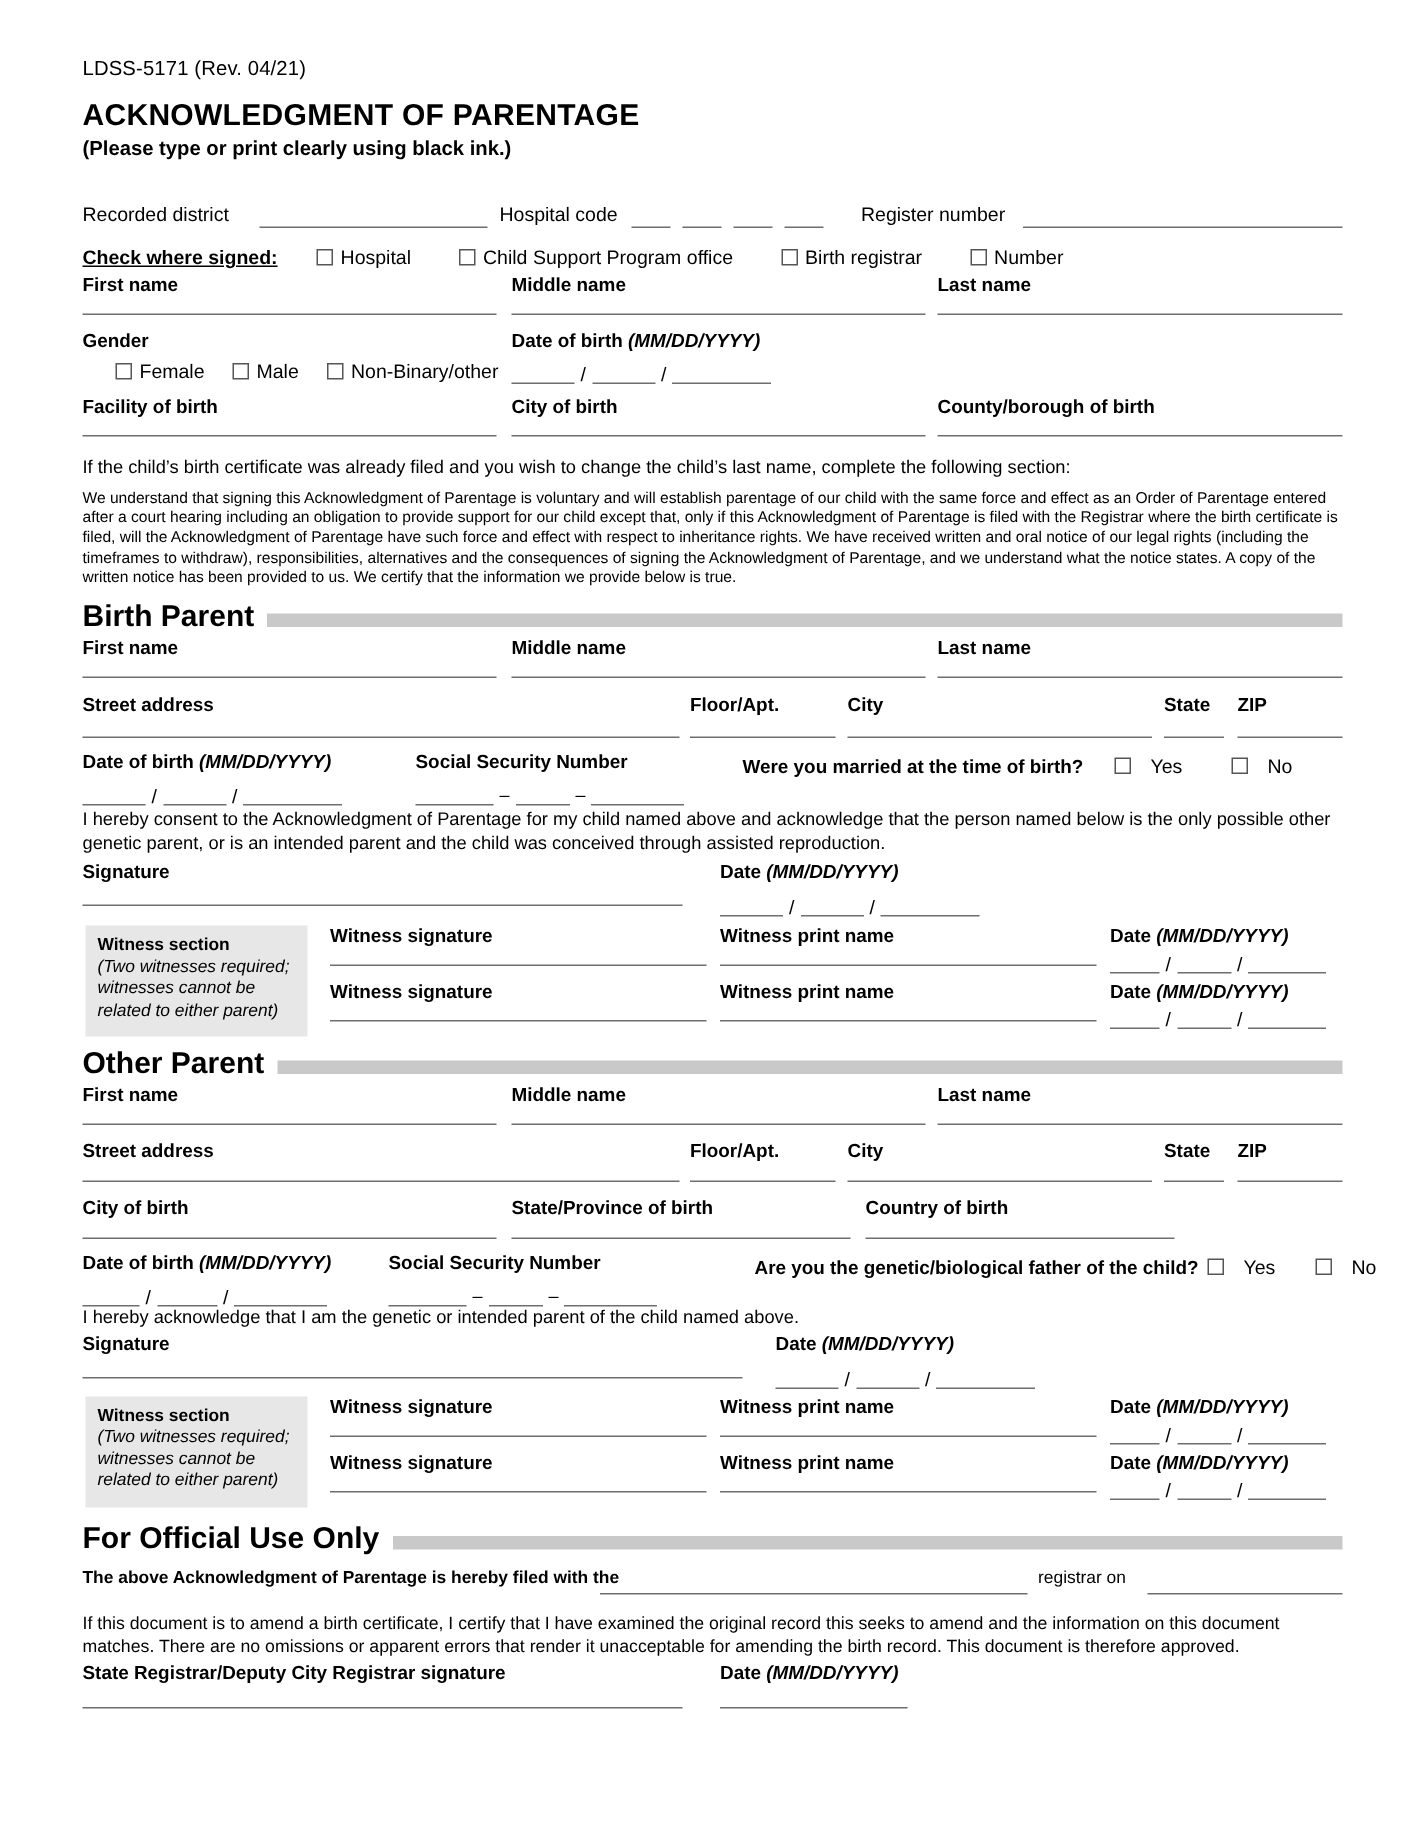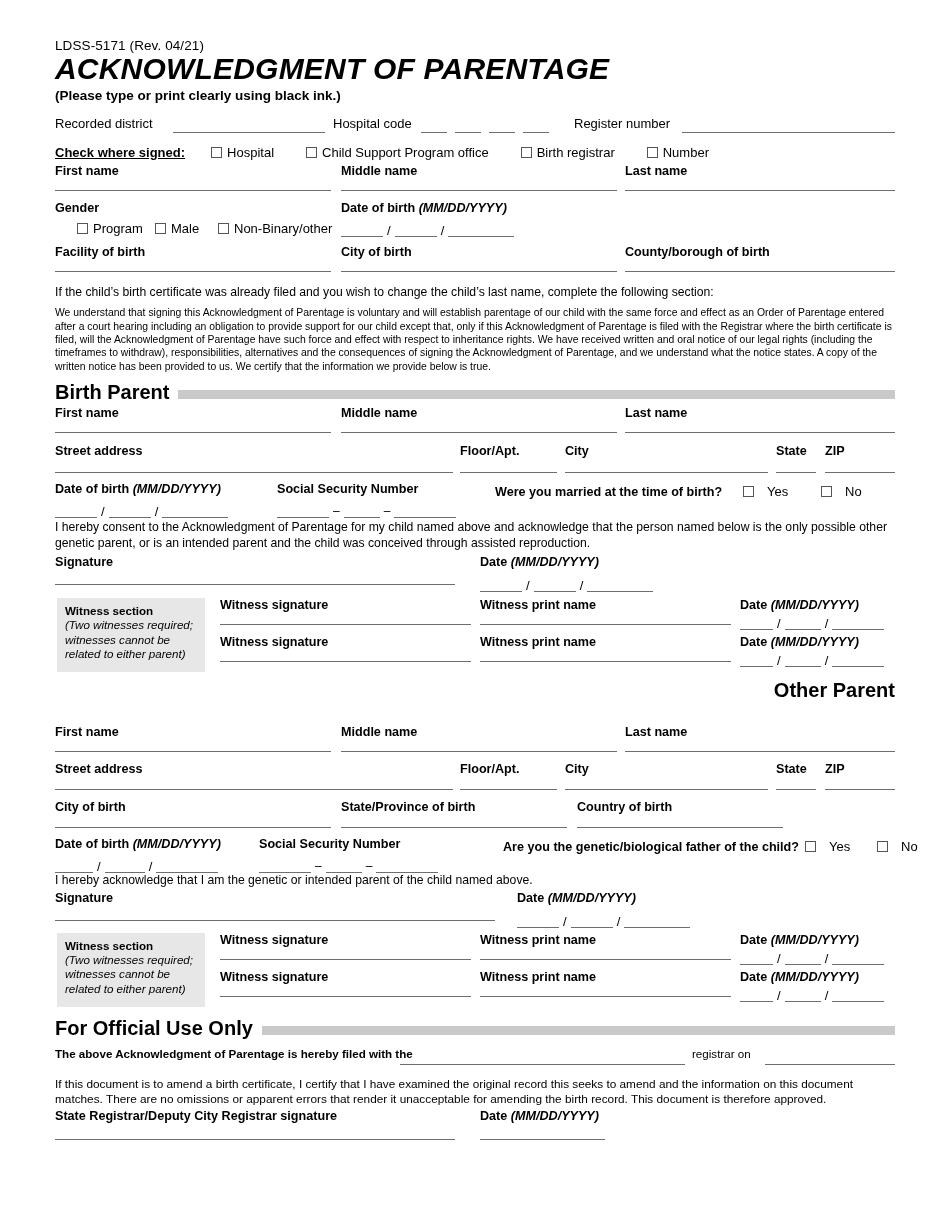--- a/index.html
+++ b/index.html
@@ -25,25 +25,25 @@
   .inner {
     position: absolute;
     left: 55px;
     top: 38px;
     width: 840px;
   }
 
   
   .formno { font-size: 13.5px; letter-spacing: 0.1px; }
   .maintitle {
-    font-size: 30px;
+    font-size: 20px;
     font-weight: bold;
     letter-spacing: 0.2px;
+    margin-top: 14px;
     line-height: 1.05;
-    font-style: italic;
   }
   .subtitle {
     font-size: 13.5px;
     font-weight: bold;
     margin-top: 3px;
   }
   .lbl { font-size: 12.6px; font-weight: bold; white-space: nowrap; }
   .lbl-reg { font-size: 13px; font-weight: normal; white-space: nowrap; }
   .ital { font-style: italic; font-weight: bold; }
   .para {
@@ -122,21 +122,21 @@
 </head>
 <body>
 
 <div class="page">
 <div class="inner">
 
   <div class="formno">LDSS-5171 (Rev. 04/21)</div>
   <div class="maintitle">ACKNOWLEDGMENT OF PARENTAGE</div>
   <div class="subtitle">(Please type or print clearly using black ink.)</div>
 
-  <div style="position:relative; height:26px; margin-top:13px;">
+  <div style="position:relative; height:26px; margin-top:29px;">
     <span class="abs lbl-reg" style="left:0px; top:0px;">Recorded district</span>
     <span class="abs rule" style="left:118px; top:16px; width:152px;"></span>
 
     <span class="abs lbl-reg" style="left:278px; top:0px;">Hospital code</span>
     <span class="abs rule" style="left:366px; top:16px; width:26px;"></span>
     <span class="abs rule" style="left:400px; top:16px; width:26px;"></span>
     <span class="abs rule" style="left:434px; top:16px; width:26px;"></span>
     <span class="abs rule" style="left:468px; top:16px; width:26px;"></span>
 
     <span class="abs lbl-reg" style="left:519px; top:0px;">Register number</span>
@@ -170,21 +170,21 @@
     <span class="abs lbl" style="left:286px; top:0px;">Middle name</span>
     <span class="abs rule" style="left:286px; top:26px; width:276px;"></span>
     <span class="abs lbl" style="left:570px; top:0px;">Last name</span>
     <span class="abs rule" style="left:570px; top:26px; width:270px;"></span>
   </div>
 
   <div style="position:relative; height:43px; margin-top:6px;">
     <span class="abs lbl" style="left:0px; top:0px;">Gender</span>
     <span class="abs cbwrap" style="left:6px; top:20px;">
       <span class="cb"></span>
-      <span class="cbtext">Program</span>
+      <span class="cbtext">Female</span>
     </span>
     <span class="abs cbwrap" style="left:84px; top:20px;">
       <span class="cb"></span>
       <span class="cbtext">Male</span>
     </span>
     <span class="abs cbwrap" style="left:147px; top:20px;">
       <span class="cb"></span>
       <span class="cbtext">Non-Binary/other</span>
     </span>
 
@@ -326,21 +326,21 @@
     </span>
     <span class="abs dateseg" style="left:685px; top:55px;">
       <span class="seg" style="width:33px;"></span>
       <span class="sl">/</span>
       <span class="seg" style="width:36px;"></span>
       <span class="sl">/</span>
       <span class="seg" style="width:52px;"></span>
     </span>
   </div>
 
-  <div class="sec-head" style="margin-top:4px;flex-direction:column;">
+  <div class="sec-head" style="margin-top:4px;">
     <span class="t">Other Parent</span>
     <span class="bar"></span>
   </div>
 
   <div style="position:relative; height:32px; margin-top:4px;">
     <span class="abs lbl" style="left:0px; top:0px;">First name</span>
     <span class="abs rule" style="left:0px; top:26px; width:276px;"></span>
     <span class="abs lbl" style="left:286px; top:0px;">Middle name</span>
     <span class="abs rule" style="left:286px; top:26px; width:276px;"></span>
     <span class="abs lbl" style="left:570px; top:0px;">Last name</span>

